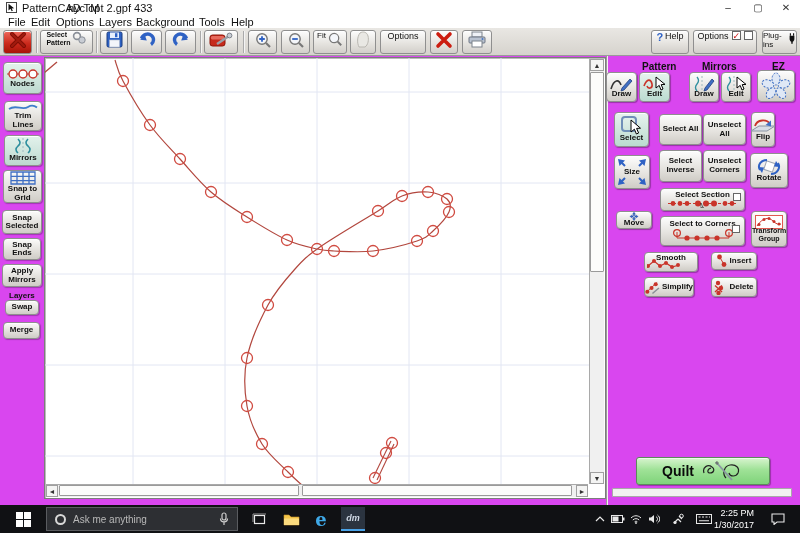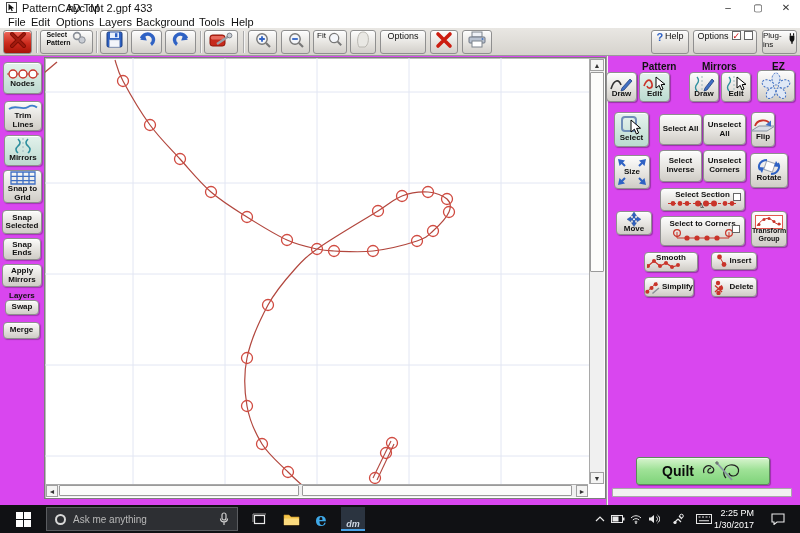--- a/index.html
+++ b/index.html
@@ -61,21 +61,21 @@
 
   
   .taskbar { position:absolute; left:0; top:505px; width:800px; height:28px; background:#101114; }
   .start-btn { position:absolute; left:0; top:0; width:46px; height:28px; display:flex; align-items:center; justify-content:center; }
   .search-box { position:absolute; left:46px; top:2px; width:192px; height:24px; background:#2d2f33; border:1px solid #5a5c60;
                 display:flex; align-items:center; }
   .search-box .ring { width:11px; height:11px; border:2px solid #d8d8d8; border-radius:50%; margin:0 7px 0 8px; }
   .search-text { font-size:10px; color:#b9b9b9; flex:1; }
   .tb-ic { position:absolute; top:0; width:26px; height:28px; display:flex; align-items:center; justify-content:center; }
   .tray-txt { position:absolute; color:#fff; font-size:9px; text-align:right; }
-  .app-tile { position:absolute; left:341px; top:2px; width:24px; height:24px; background:#2b3440; display:flex; align-items:flex-end; justify-content:center;
+  .app-tile { position:absolute; left:341px; top:2px; width:24px; height:24px; background:#2b3440; display:flex; align-items:center; justify-content:center;
               border-bottom:2px solid #4aa3e8; color:#cfd8e4; font-size:9px; font-style:italic; font-weight:bold; }
 </style>
 </head>
 <body>
 
 <div id="stage">
 
   <div class="titlebar">
     <span class="appicon">
       <svg width="9" height="9" viewBox="0 0 12 12">
@@ -431,21 +431,21 @@
             <circle cx="38" cy="4.5" r="3"></circle>
             <circle cx="46" cy="4.5" r="3"></circle>
             <circle cx="57" cy="4.5" r="2.4"></circle>
             <circle cx="64" cy="4.5" r="2.4"></circle>
           </g>
         <path d="M33,4 L33,9 L34.6,7.8 L35.6,9.6 Z" fill="#fff" stroke="#000" stroke-width=".5"></path>
       </svg>
       <span class="chk" style="right:3px;top:4px"></span>
     </div>
 
-    <div class="pbtn" style="left:616px;top:211px;width:36px;height:24px">
+    <div class="pbtn" style="left:616px;top:211px;width:36px;height:18px">
       <svg width="26" height="24" viewBox="0 0 26 24">
           <g fill="#2f62c4" stroke="#1b3c80" stroke-width=".6">
             <path d="M13,0 L17,6 L14.5,6 L14.5,10 L18,10 L18,7.5 L24,11.5 L18,15.5 L18,13 L14.5,13 L14.5,17 L17,17 L13,23 L9,17 L11.5,17 L11.5,13 L8,13 L8,15.5 L2,11.5 L8,7.5 L8,10 L11.5,10 L11.5,6 L9,6 Z"></path>
           </g>
           <circle cx="13" cy="11.5" r="1.6" fill="#fff"></circle>
         </svg>
       <span class="lbl-bottom">Move</span>
     </div>
     <div class="pbtn" style="left:660px;top:216px;width:85px;height:30px">
       <span style="font-size:8px">Select to Corners</span>

